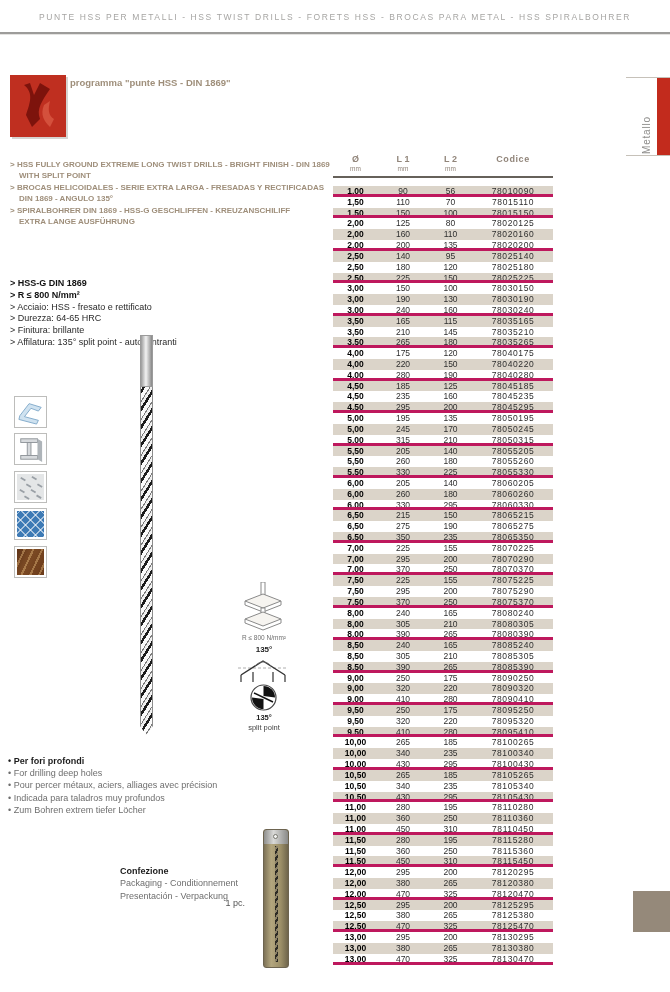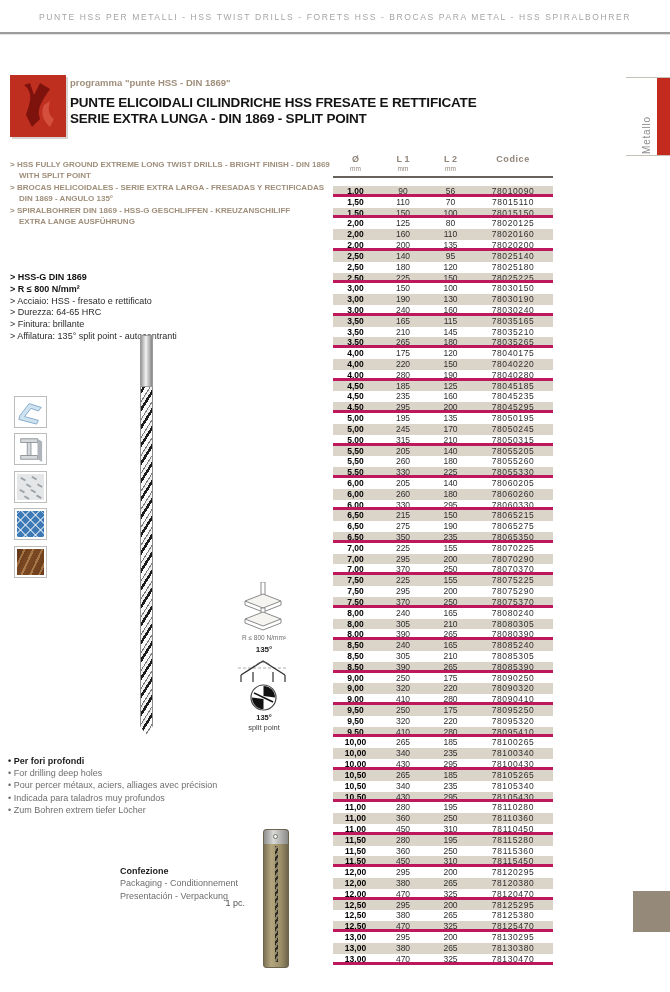--- a/index.html
+++ b/index.html
@@ -25,21 +25,21 @@
   #tabline-top{left:626px;top:77px;width:44px;height:1px;background:#c6c1b9;}
   #tabline-bot{left:626px;top:155px;width:44px;height:1px;background:#c6c1b9;}
   #redbar{right:0;top:78px;width:13px;height:77px;}
 
   
   #features{left:10px;top:159px;width:320px;font-size:8px;font-weight:700;color:#9f8f7b;
             line-height:11.4px;}
   .feat{padding-left:9px;text-indent:-9px;white-space:pre-line;}
 
   
-  #specs{left:10px;top:272px;width:320px;font-size:9px;color:#2a2a2a;line-height:11.8px;}
+  #specs{left:10px;top:278px;width:320px;font-size:9px;color:#2a2a2a;line-height:11.8px;}
   .spec{padding-left:9px;text-indent:-9px;}
   .b{font-weight:700;color:#111;}
 
   
   .mat{left:14px;width:33px;height:32px;background:#fff;border:1px solid #bdbdbb;
        box-sizing:border-box;padding:2px;}
   .mat>div,.mat>svg{width:100%;height:100%;display:block;}
   #mat-mesh-fill{background:#3d7ab5;background-image:
       repeating-linear-gradient(45deg,rgba(255,255,255,.55) 0 1px,transparent 1px 7px),
       repeating-linear-gradient(-45deg,rgba(255,255,255,.55) 0 1px,transparent 1px 7px);}
@@ -112,24 +112,20 @@
 
   <div id="logo" class="abs">
     <svg width="56" height="62" viewBox="0 0 56 62">
       <rect x="0" y="0" width="56" height="62" fill="#bf2f20"></rect>
       <path d="M14 10 C24 18 20 28 16 40 L22 52 L30 44 C26 34 32 26 40 14 L30 8 L24 20 L20 8 Z" fill="#7d130c"></path>
       <path d="M34 30 C30 40 34 46 40 52 L44 44 C38 40 38 34 40 26 Z" fill="#d4503c"></path>
     </svg>
   </div>
 
   <div id="program" class="abs">programma "punte HSS - DIN 1869"</div>
-  <div id="title" class="abs">
-    <div>PUNTE ELICOIDALI CILINDRICHE HSS FRESATE E RETTIFICATE</div>
-    <div>SERIE EXTRA LUNGA - DIN 1869 - SPLIT POINT</div>
-  </div>
 
 
   <div id="metallo" class="abs">Metallo</div>
   <div id="tabline-top" class="abs"></div>
   <div id="tabline-bot" class="abs"></div>
   <div id="redbar" class="abs" style="background:#c22b1d;"></div>
 
   <div id="features" class="abs">
       <div class="feat">&gt; HSS FULLY GROUND EXTREME LONG TWIST DRILLS - BRIGHT FINISH - DIN 1869
 WITH SPLIT POINT</div>

